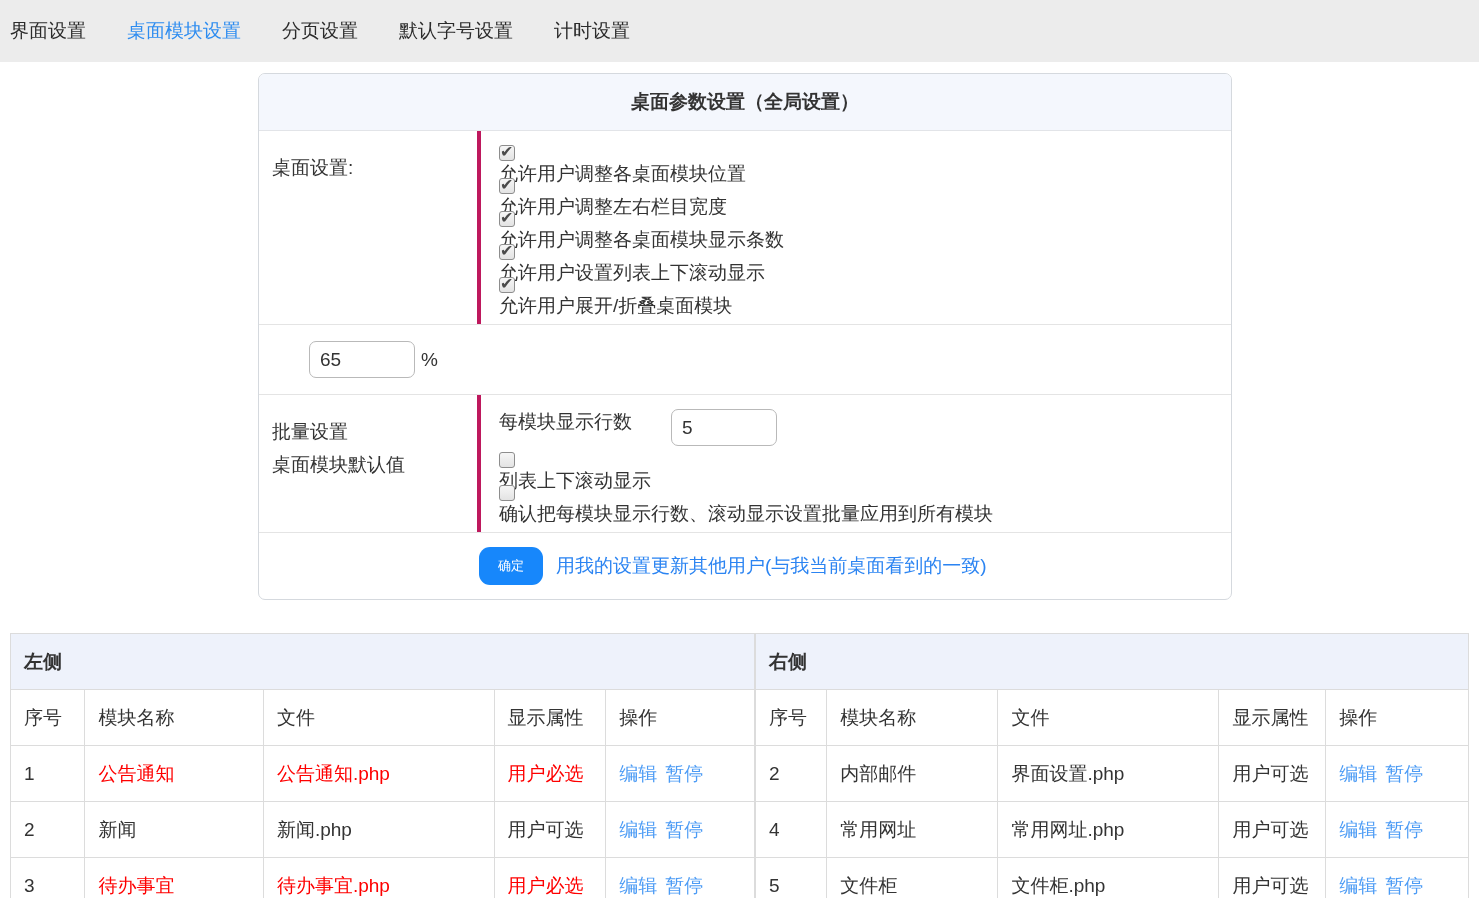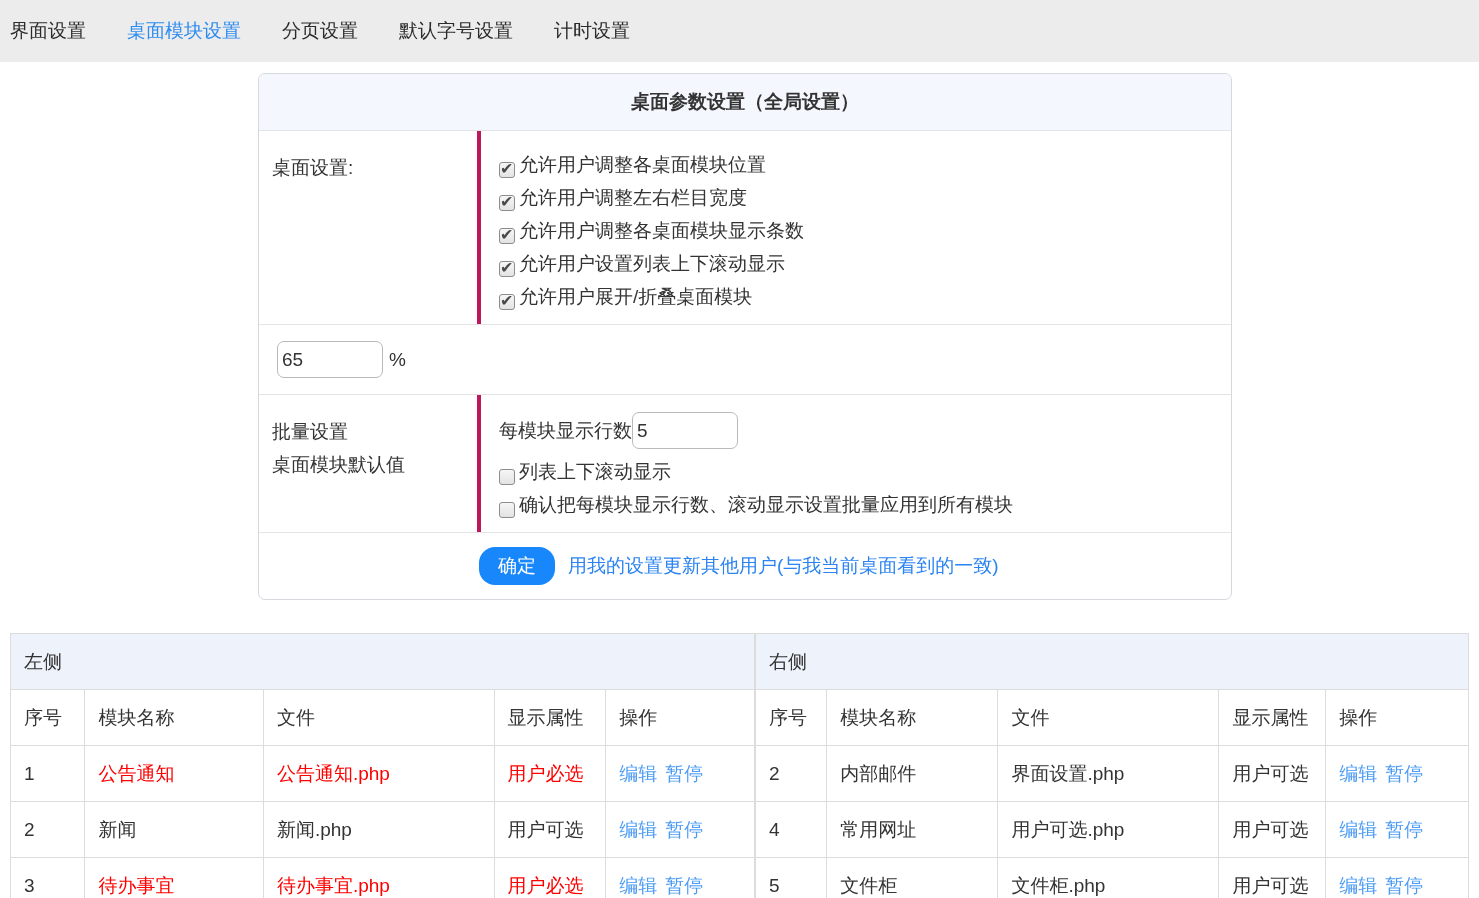--- a/index.html
+++ b/index.html
@@ -39,61 +39,61 @@
   .panel-header{
     background:var(--header_bg);
     height:57px;display:flex;align-items:center;justify-content:center;
     font-weight:bold;border-bottom:1px solid #e2e4e8;
   }
   .panel-row{display:grid;grid-template-columns:222px 1fr;}
   .panel-row + .panel-row{border-top:1px solid #e4e4e4;}
   .label-cell{border-right:4px solid #be185d;padding:20px 26px 16px 13px;line-height:33px;}
   .label-cell.vcenter{display:flex;align-items:center;padding-top:0;padding-bottom:0;}
   .content-cell{padding:14px 14px 14px 18px;}
-  .chk-line{display:flex;align-items:flex-end;height:33px;cursor:default;}
+  .chk-line{display:flex;align-items:flex-start;height:33px;cursor:default;flex-direction:column;}
   input[type="checkbox"]{
     appearance:none;-webkit-appearance:none;cursor:pointer;
     width:16px;height:16px;flex:0 0 16px;margin:0 4px 0 0;
     border:1px solid #8d8d8d;border-radius:3px;
     background:linear-gradient(#f6f6f6,#e3e3e3);
     position:relative;
   }
   input[type="checkbox"]:checked::after{
     content:"\2714";position:absolute;left:0px;top:-4px;
     font-size:16px;color:#4a4a4a;
   }
   .text-input{
     height:37px;width:106px;border:1px solid #b9b9b9;border-radius:7px;
-    padding:0 4px;font-size:19px;color:var(--text);
-    font-family:inherit;outline:none;background:#fff;
+    padding:0 10px;font-size:19px;color:var(--text);
+    font-family:inherit;outline:none;background:#fff;margin-left:32px;
   }
   .width-row{display:flex;align-items:center;gap:6px;padding-top:16px;padding-bottom:16px;}
-  .inline-field{display:flex;align-items:center;gap:0;height:43px;}
+  .inline-field{display:flex;align-items:flex-start;gap:7px;height:43px;}
   .actions-row{
     display:flex;align-items:center;gap:13px;
     padding:14px 14px 14px 220px;border-top:1px solid #e4e4e4;
   }
   .btn-primary{
-    background:var(--accent);color:#fff;border:none;border-radius:16px;
-    height:38px;padding:0 19px;font-size:19px;cursor:pointer;
+    background:var(--accent);color:#fff;border:none;border-radius:11px;
+    height:38px;padding:0 19px;font-size:13px;cursor:pointer;
     font-family:inherit;
   }
   .panel-link{color:var(--panel_link);text-decoration:none;cursor:pointer;}
   
   .tables-wrap{display:flex;margin:33px 10px 0 10px;}
   table.module-table{border-collapse:collapse;table-layout:fixed;}
   table.left-table{width:745px;}
   table.right-table{width:714px;}
   .module-table th,.module-table td{
     border:1px solid var(--border);height:56px;
     padding:0 8px 0 13px;text-align:left;vertical-align:middle;
     font-weight:normal;overflow:hidden;white-space:nowrap;
   }
   .module-table .section-row th{
-    background:var(--section_bg);font-weight:normal;
+    background:var(--section_bg);font-weight:bold;
     border-bottom:1px solid var(--border);
   }
   .col-no{width:10%;} .col-name{width:24%;} .col-file{width:31%;}
   .col-attr{width:15%;} .col-op{width:20%;}
   .red{color:var(--required);}
   .table-link{color:var(--table_link);text-decoration:none;cursor:pointer;margin-right:8px;}
 </style>
 </head>
 <body>
 
@@ -247,21 +247,21 @@
         <td>内部邮件</td>
         <td>界面设置.php</td>
         <td>用户可选</td>
         <td>
           <a class="table-link">编辑</a><a class="table-link">暂停</a>
         </td>
       </tr>
       <tr>
         <td>4</td>
         <td>常用网址</td>
-        <td>用户可选.php</td>
+        <td>常用网址.php</td>
         <td>用户可选</td>
         <td>
           <a class="table-link">编辑</a><a class="table-link">暂停</a>
         </td>
       </tr>
       <tr>
         <td>5</td>
         <td>文件柜</td>
         <td>文件柜.php</td>
         <td>用户可选</td>

